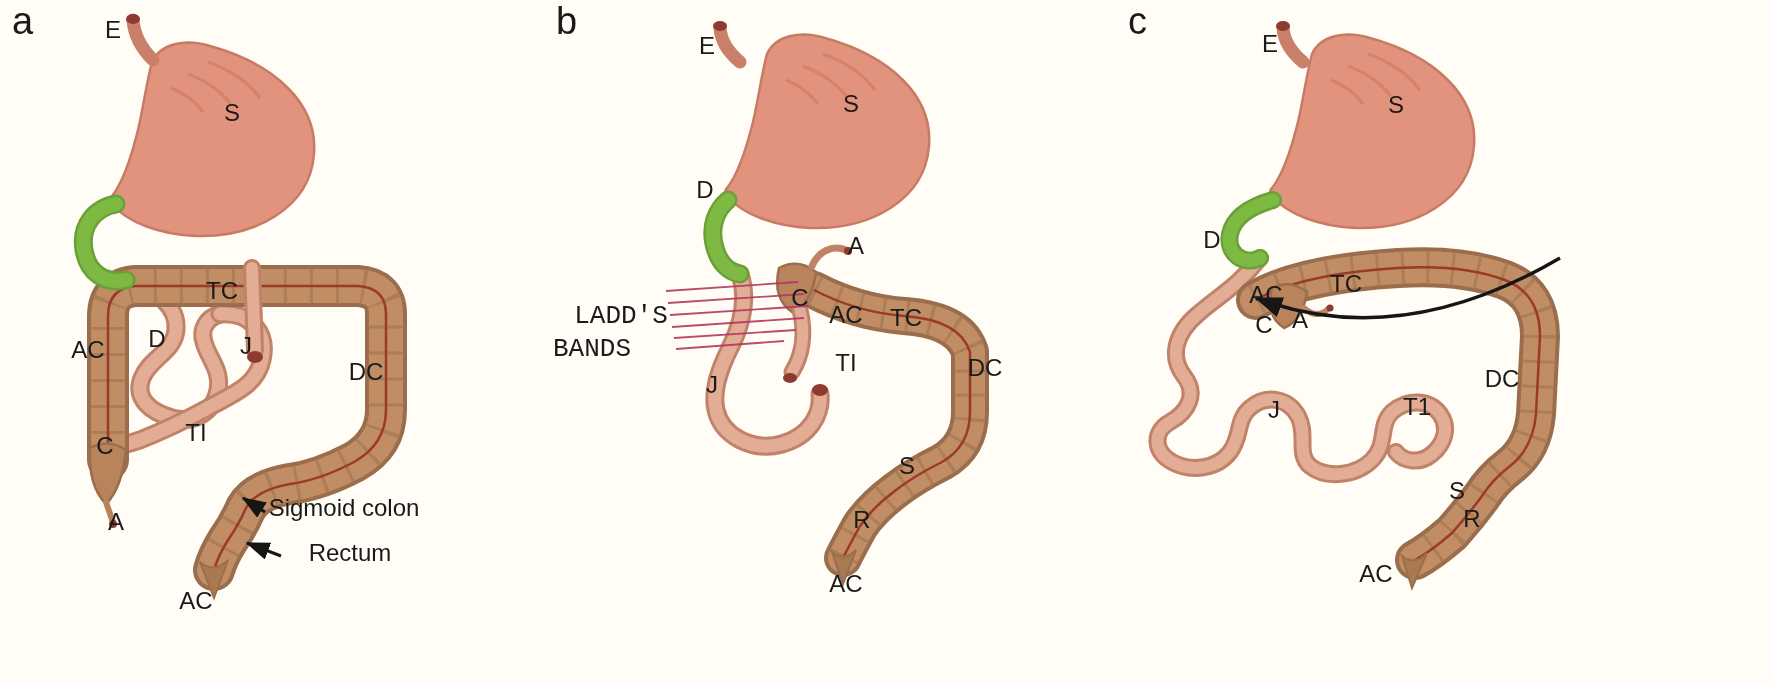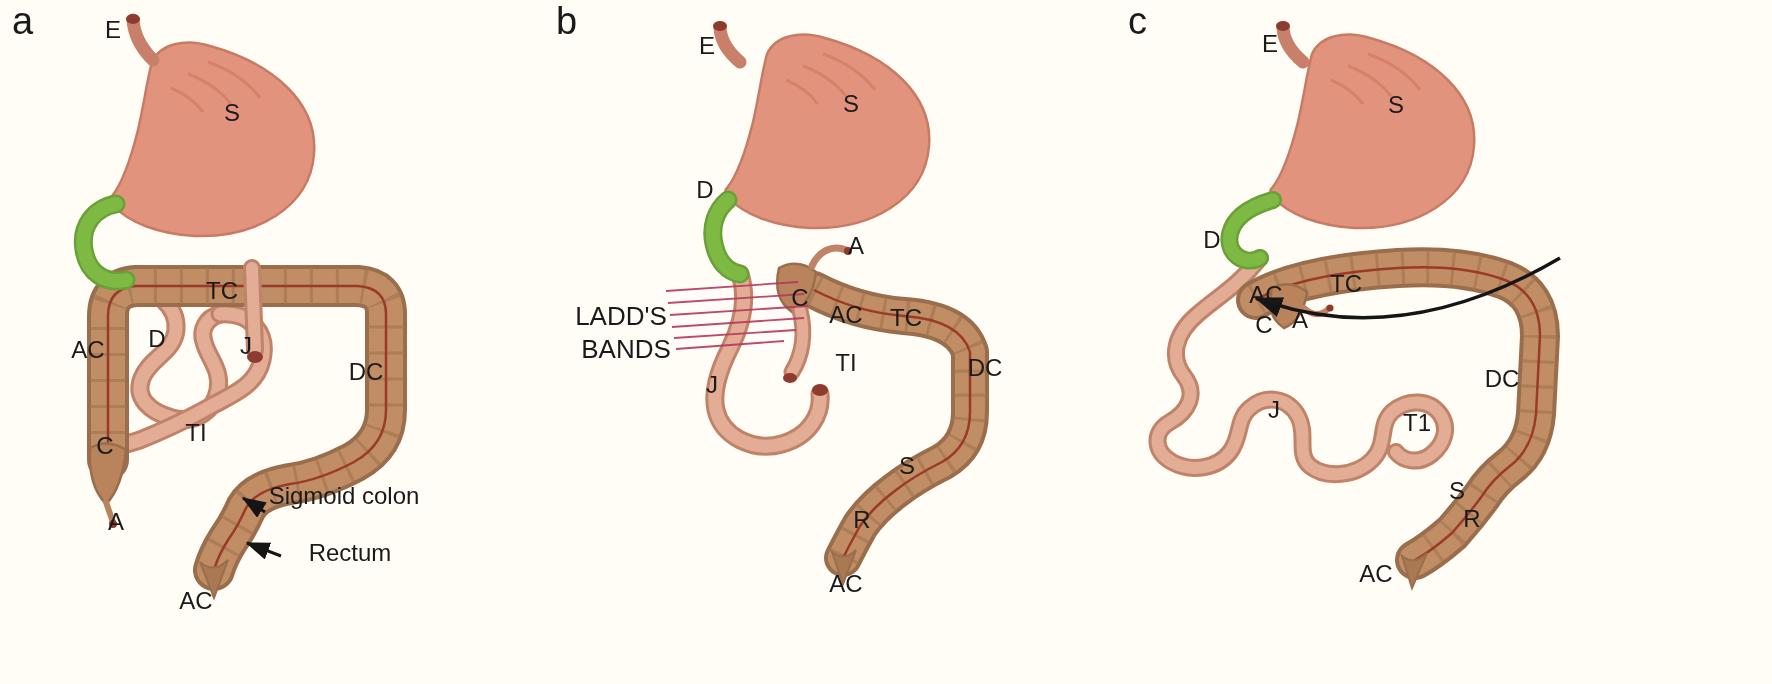--- a/index.html
+++ b/index.html
@@ -6,21 +6,21 @@
   #canvas {
     position:relative; width:1772px; height:684px;
     background:#fffdf6; overflow:hidden;
     font-family:"Liberation Sans", sans-serif; color:#1a1a1a;
   }
   #anatomy-svg { position:absolute; left:0; top:0; }
   .lbl {
     position:absolute; transform:translate(-50%,-50%);
     font-size:24px; line-height:1; white-space:nowrap; color:#1a1a1a;
   }
-  .ladds { font-size:26px; }
+  .ladds { font-size:26px;font-family:Liberation Mono, monospace; }
   .panel-letter {
     position:absolute; font-size:38px; line-height:1; color:#1a1a1a;
   }
 </style>
 </head>
 <body>
 
 <div id="canvas">
 
   <svg id="anatomy-svg" width="1772" height="684" viewBox="0 0 1772 684">
@@ -145,47 +145,47 @@
   <span class="lbl" style="left:113px;top:30px">E</span>
   <span class="lbl" style="left:232px;top:113px">S</span>
   <span class="lbl" style="left:222px;top:291px">TC</span>
   <span class="lbl" style="left:157px;top:339px">D</span>
   <span class="lbl" style="left:246px;top:346px">J</span>
   <span class="lbl" style="left:88px;top:350px">AC</span>
   <span class="lbl" style="left:366px;top:372px">DC</span>
   <span class="lbl" style="left:196px;top:433px">TI</span>
   <span class="lbl" style="left:105px;top:446px">C</span>
   <span class="lbl" style="left:116px;top:522px">A</span>
-  <span class="lbl" style="left:344px;top:496px">Sigmoid colon</span>
+  <span class="lbl" style="left:344px;top:508px">Sigmoid colon</span>
   <span class="lbl" style="left:350px;top:553px">Rectum</span>
   <span class="lbl" style="left:196px;top:601px">AC</span>
 
   <span class="lbl" style="left:707px;top:46px">E</span>
   <span class="lbl" style="left:851px;top:104px">S</span>
   <span class="lbl" style="left:705px;top:190px">D</span>
   <span class="lbl" style="left:856px;top:246px">A</span>
   <span class="lbl ladds" style="left:621px;top:316px">LADD'S</span>
-  <span class="lbl ladds" style="left:626px;top:349px">BANDS</span>
+  <span class="lbl ladds" style="left:592px;top:349px">BANDS</span>
   <span class="lbl" style="left:800px;top:298px">C</span>
   <span class="lbl" style="left:846px;top:315px">AC</span>
   <span class="lbl" style="left:906px;top:318px">TC</span>
   <span class="lbl" style="left:846px;top:363px">TI</span>
   <span class="lbl" style="left:985px;top:368px">DC</span>
   <span class="lbl" style="left:712px;top:385px">J</span>
   <span class="lbl" style="left:907px;top:466px">S</span>
   <span class="lbl" style="left:862px;top:520px">R</span>
   <span class="lbl" style="left:846px;top:584px">AC</span>
 
   <span class="lbl" style="left:1270px;top:44px">E</span>
   <span class="lbl" style="left:1396px;top:105px">S</span>
   <span class="lbl" style="left:1212px;top:240px">D</span>
   <span class="lbl" style="left:1266px;top:295px">AC</span>
   <span class="lbl" style="left:1346px;top:284px">TC</span>
   <span class="lbl" style="left:1264px;top:325px">C</span>
   <span class="lbl" style="left:1300px;top:320px">A</span>
   <span class="lbl" style="left:1274px;top:410px">J</span>
-  <span class="lbl" style="left:1417px;top:423px">T1</span>
+  <span class="lbl" style="left:1417px;top:407px">T1</span>
   <span class="lbl" style="left:1502px;top:379px">DC</span>
   <span class="lbl" style="left:1457px;top:491px">S</span>
   <span class="lbl" style="left:1472px;top:519px">R</span>
   <span class="lbl" style="left:1376px;top:574px">AC</span>
 
 </div>
 
 </body></html>

